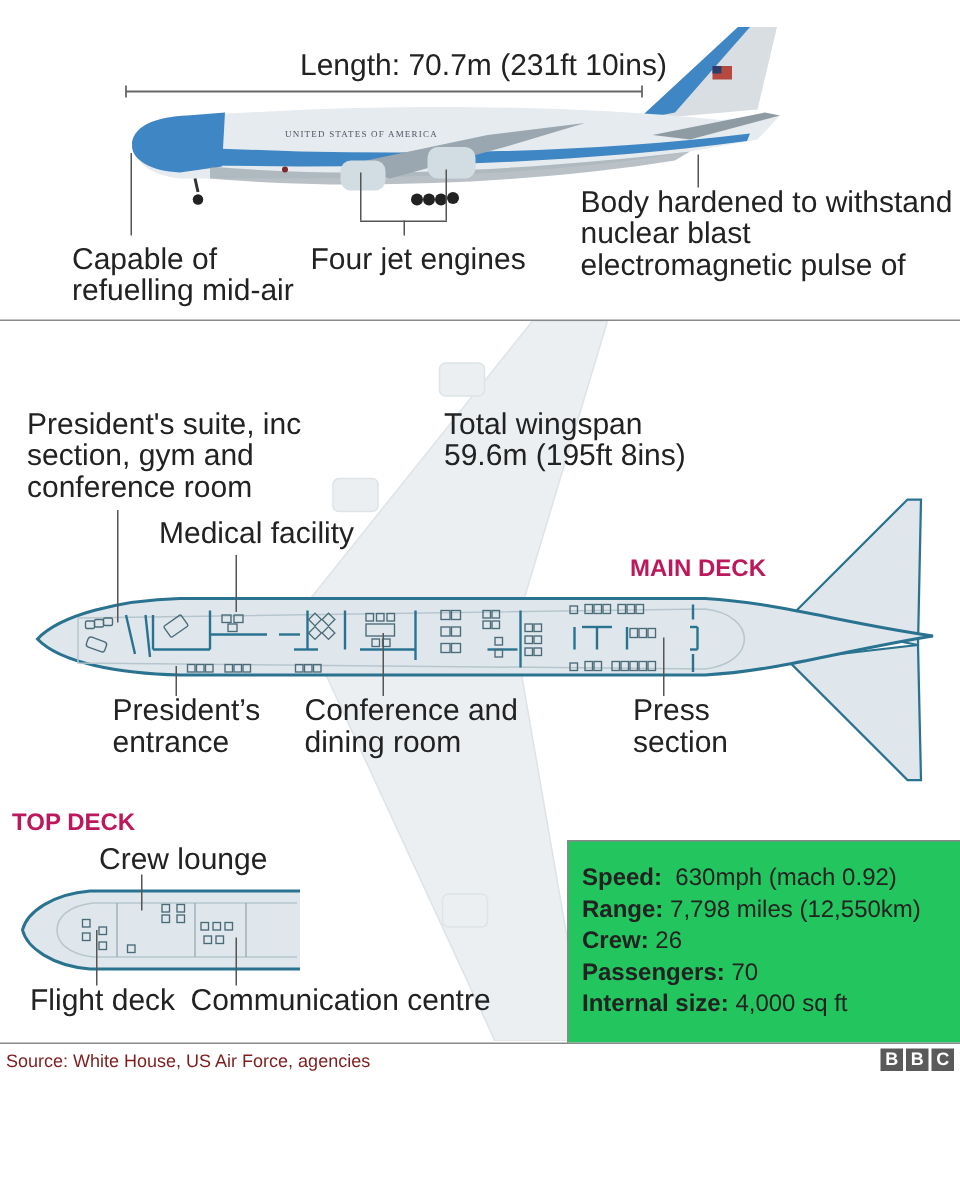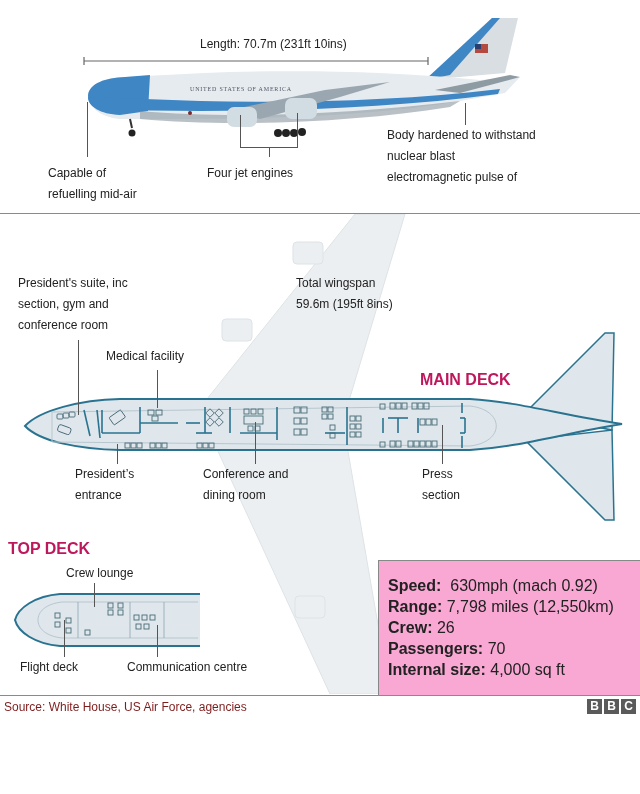--- a/index.html
+++ b/index.html
@@ -1,24 +1,24 @@
 <!DOCTYPE html>
 <html><head>
 <meta charset="utf-8">
 <style>
   html, body { margin:0; padding:0; background:#ffffff; }
   body { width:640px; height:794px; position:relative; overflow:hidden;
          font-family:"Liberation Sans", sans-serif; color:#222; }
   .abs { position:absolute; }
-  .lbl { font-size:12px; line-height:21px; color:#222; white-space:nowrap; }
+  .lbl { font-size:20px; line-height:21px; color:#222; white-space:nowrap; }
   .deck-title { font-size:16px; font-weight:bold; color:#be185d; }
   .divider { position:absolute; left:0; width:640px; height:1px; background:#8a8a8a; }
   .leader { position:absolute; background:#555; }
   #stats { position:absolute; left:378px; top:560px; width:262px; height:135px;
-           border:1px solid #888; border-right:none; border-bottom:none; background:#f9a8d4; box-sizing:border-box;
+           border:1px solid #888; border-right:none; border-bottom:none; background:#22c55e; box-sizing:border-box;
            padding:14px 0 0 9px; }
   #stats .row { font-size:16px; line-height:21px; white-space:nowrap; }
   #stats .k { font-weight:bold; }
   .source { font-size:12px; color:#7f1d1d; }
   .bbc { display:flex; gap:2px; }
   .bbc span { width:15px; height:15px; background:#5a5a5a; color:#fff; font-weight:bold;
               font-size:12px; line-height:15px; text-align:center; }
 </style>
 </head>
 <body>

